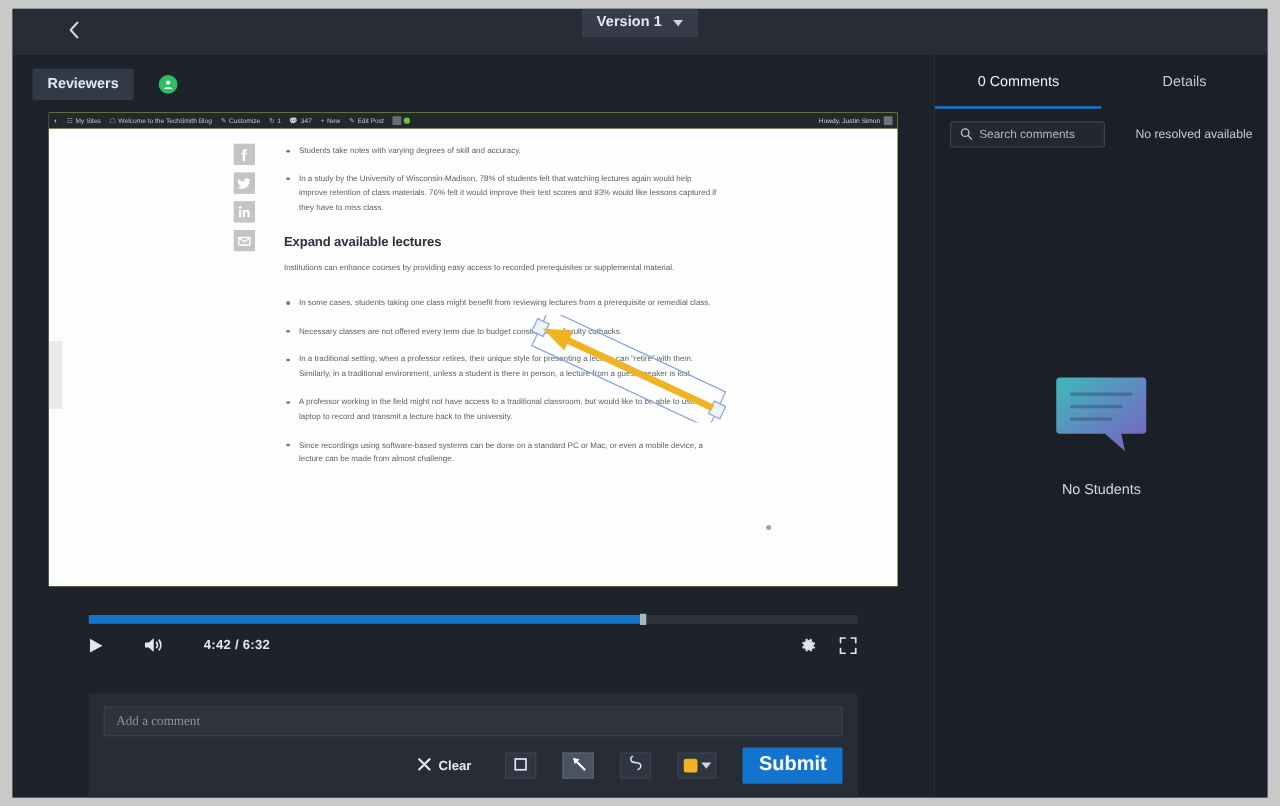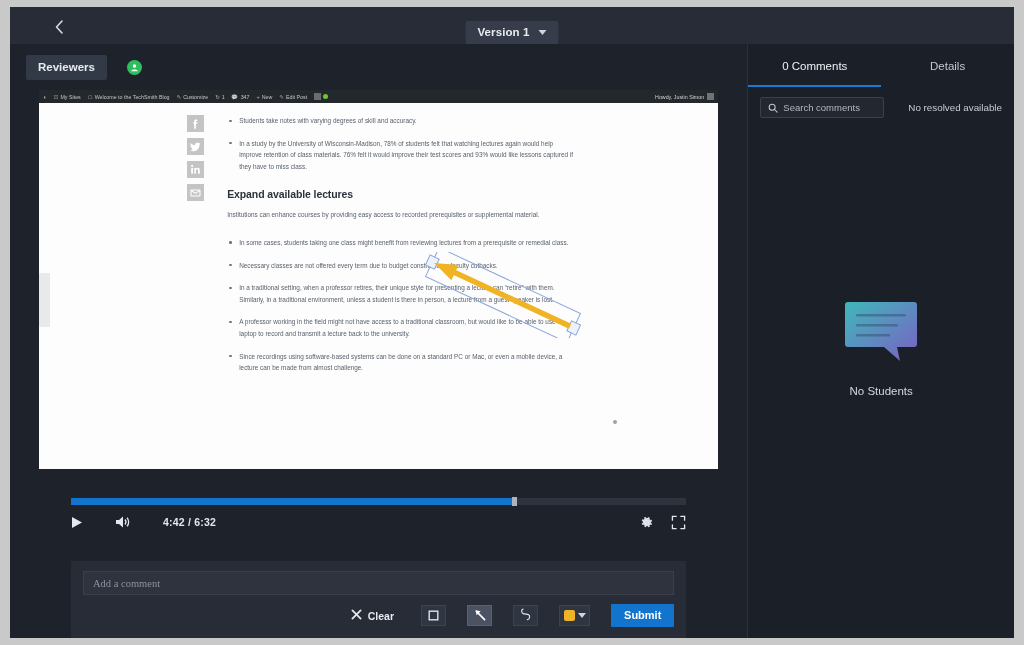--- a/index.html
+++ b/index.html
@@ -12,21 +12,21 @@
   .app {
     position: absolute; left: 10px; top: 7px;
     width: 1004px; height: 631px;
     background: #1e222b;
     display: flex; flex-direction: column;
     overflow: hidden;
   }
   
   .topbar {
     height: 37px; background: #272c36;
-    display: flex; align-items: flex-end;
+    display: flex; align-items: flex-start;
     position: relative; flex: 0 0 37px; padding-left: 24px;
   }
   .back-btn {
     width: 34px; height: 34px; margin-left: 8px;
     display: flex; align-items: center; justify-content: center;
     color: #d6dae1; cursor: pointer;
   }
   .back-btn svg { display: block; }
   .version-pill {
     position: absolute; left: 50%; transform: translateX(-50%);
@@ -152,21 +152,21 @@
     width: 25px; height: 21px; background: #2f3642; border: 1px solid #3b434f;
     display: flex; align-items: center; justify-content: center; cursor: pointer;
   }
   .tool-btn.active { background: #4a5263; border-color: #59616f; }
   .color-btn {
     width: 31px; height: 21px; background: #2f3642; border: 1px solid #3b434f;
     display: flex; align-items: center; justify-content: center; gap: 3px; cursor: pointer;
   }
   .swatch { width: 11px; height: 11px; background: #f0b323; border-radius: 2px; }
   .submit-btn {
-    background: #1274cd; color: #fff; font-size: 11px; font-weight: bold;
+    background: #1274cd; color: #fff; font-size: 16px; font-weight: bold;
     padding: 5px 13px 6px; border: none; cursor: pointer; border-radius: 1px;
     font-family: "Liberation Sans", sans-serif;
   }
 
   
   .tabs { display: flex; height: 43px; flex: 0 0 43px; }
   .tab {
     flex: 1; display: flex; align-items: center; justify-content: center;
     font-size: 11.5px; color: #c3c9d2; cursor: pointer; position: relative;
   }

